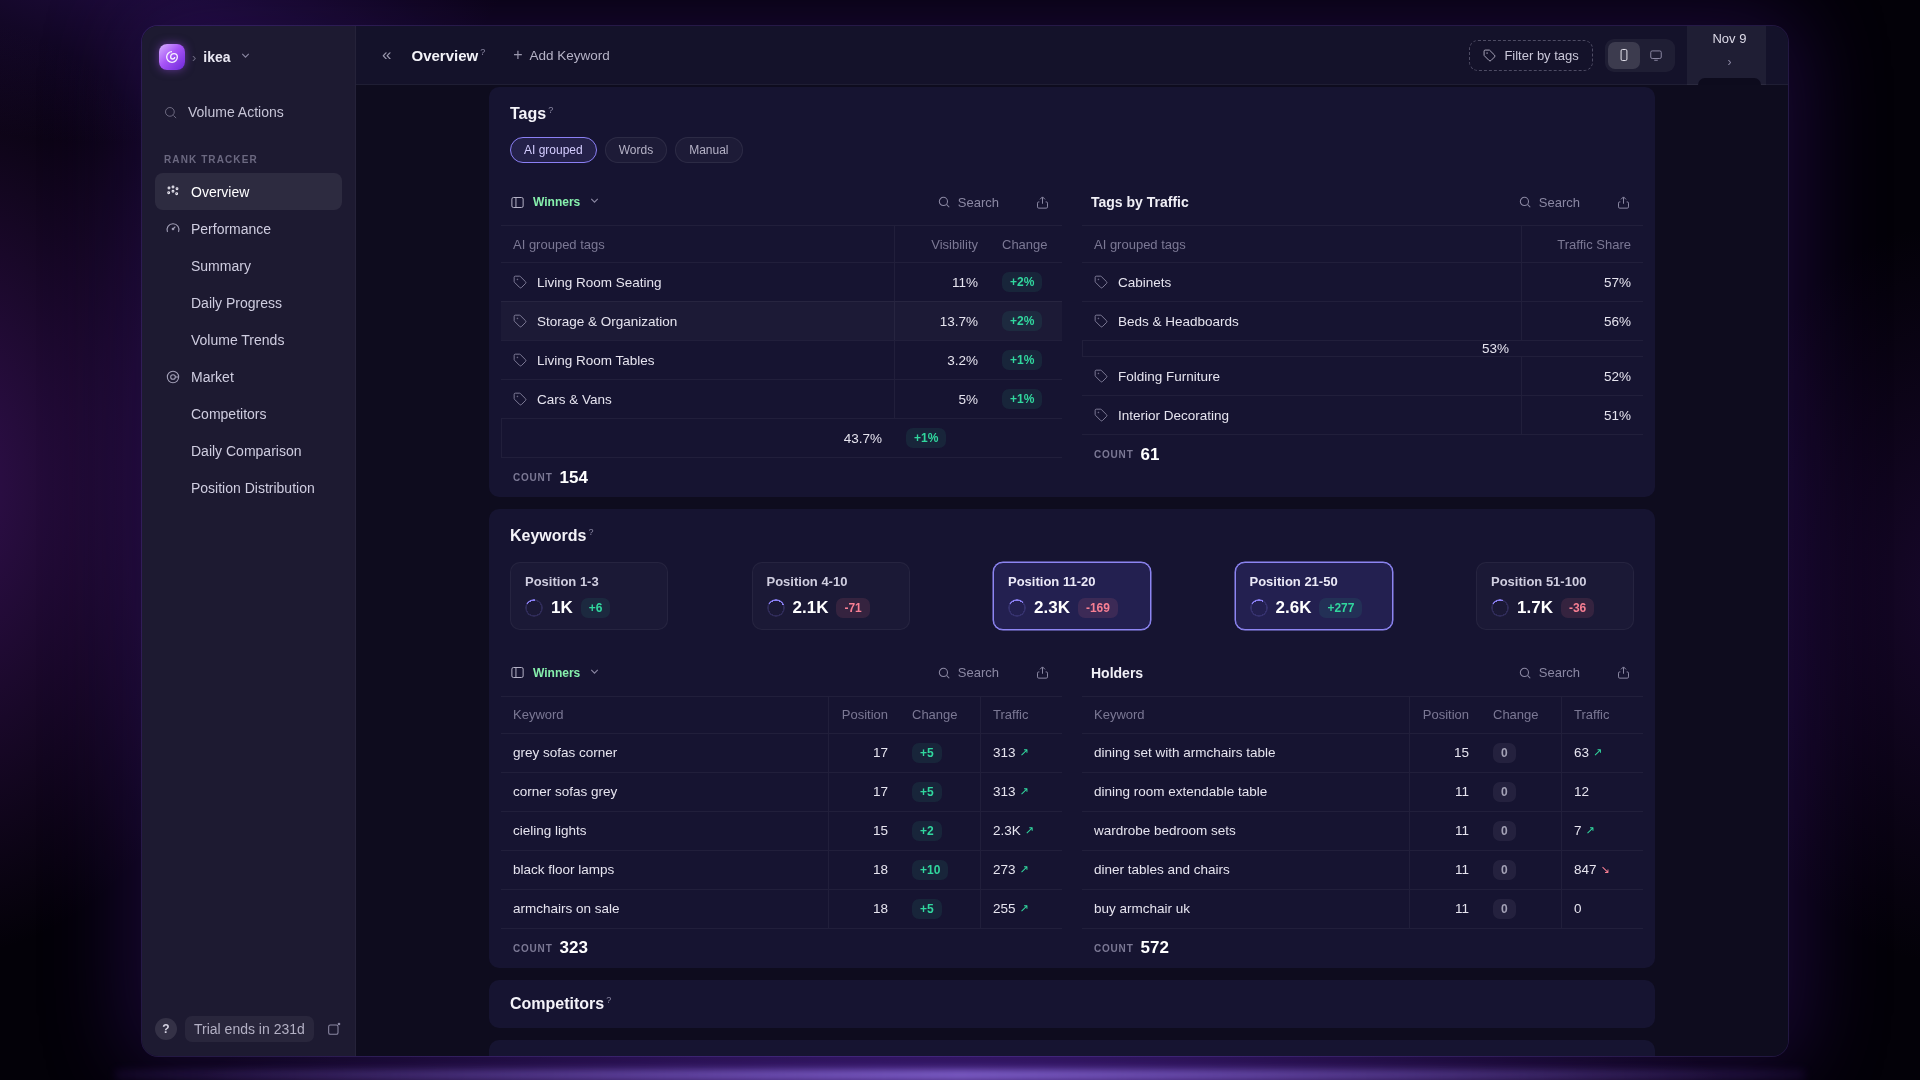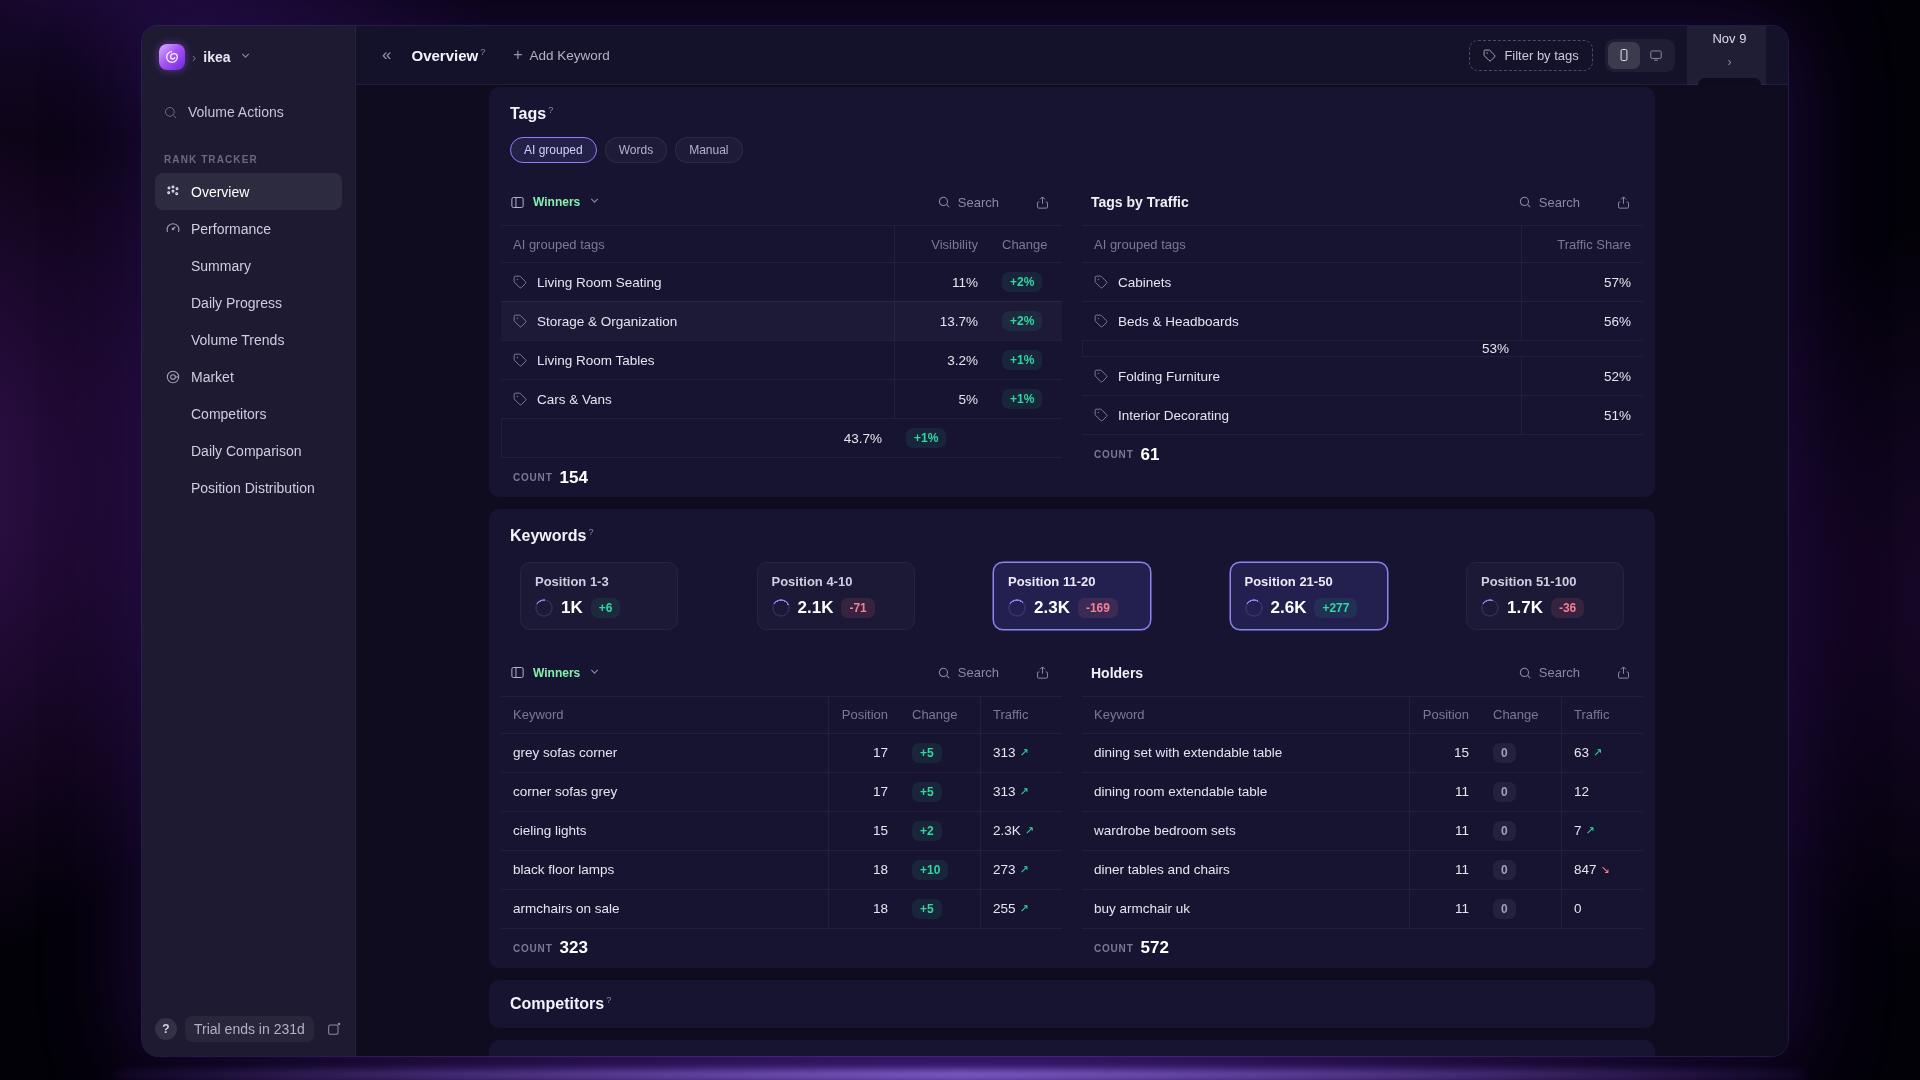--- a/index.html
+++ b/index.html
@@ -106,21 +106,21 @@
   .badge.up{color:#31d79e;background:rgba(49,215,158,.09);}
   .badge.down{color:#f87f93;background:rgba(248,113,133,.12);}
   .badge.zero{color:#a3a1b5;background:rgba(163,161,181,.10);}
   .t-arrow{font-size:11px;margin-left:4px;}
   .t-arrow.up{color:#31d79e;}
   .t-arrow.down{color:#f87f93;}
   .count-row{display:flex;align-items:center;gap:7px;height:40px;padding:0 12px;border-top:1px solid rgba(255,255,255,.05);}
   .count-row .clabel{font-size:10px;font-weight:700;letter-spacing:.8px;color:#7b7894;}
   .count-row .cval{font-size:17px;font-weight:700;color:#fff;}
 
-  .pos-cards{display:flex;justify-content:space-between;margin:16px 19px 20px;gap:14px;}
+  .pos-cards{display:flex;justify-content:space-between;margin:16px 9px 20px;gap:14px;}
   .pos-card{width:158px;flex:none;background:#1b1936;border:1px solid rgba(255,255,255,.05);border-radius:10px;padding:11px 14px;cursor:pointer;}
   .pos-card.selected{border-color:#8d85f2;background:#232050;box-shadow:0 0 0 0.5px #8d85f2;}
   .pc-label{font-size:13px;font-weight:600;color:#d0cee0;}
   .pos-card.selected .pc-label{color:#eceaf8;}
   .pc-valrow{display:flex;align-items:center;gap:8px;margin-top:9px;}
   .arc{width:18px;height:18px;flex:none;border-radius:50%;background:conic-gradient(from -60deg,#8b80f5 calc(var(--p)*1%),rgba(139,128,245,.18) 0);-webkit-mask:radial-gradient(circle,transparent 56%,#000 57%);mask:radial-gradient(circle,transparent 56%,#000 57%);}
   .pc-value{font-size:17px;font-weight:700;color:#fff;}
 
   .subcard{background:#161431;border-radius:10px;padding:15px 12px;}
   .subsec-row{display:flex;align-items:center;justify-content:space-between;padding:0 10px 0 9px;}
@@ -601,21 +601,21 @@
               </span>
             </div>
             <div class="trow thead g-kw">
               <span class="cell">Keyword</span>
               <span class="cell r vline">Position</span>
               <span class="cell">Change</span>
               <span class="cell vline">Traffic</span>
             </div>
             <div id="kw-holder-rows">
                 <div class="trow g-kw">
-                  <span class="cell">dining set with extendable table</span>
+                  <span class="cell">dining set with armchairs table</span>
                   <span class="cell r vline">15</span>
                   <span class="cell">
                     <span class="badge zero">0</span>
                   </span>
                   <span class="cell vline">63<span class="t-arrow up">↗</span></span>
                 </div>
                 <div class="trow g-kw">
                   <span class="cell">dining room extendable table</span>
                   <span class="cell r vline">11</span>
                   <span class="cell">

